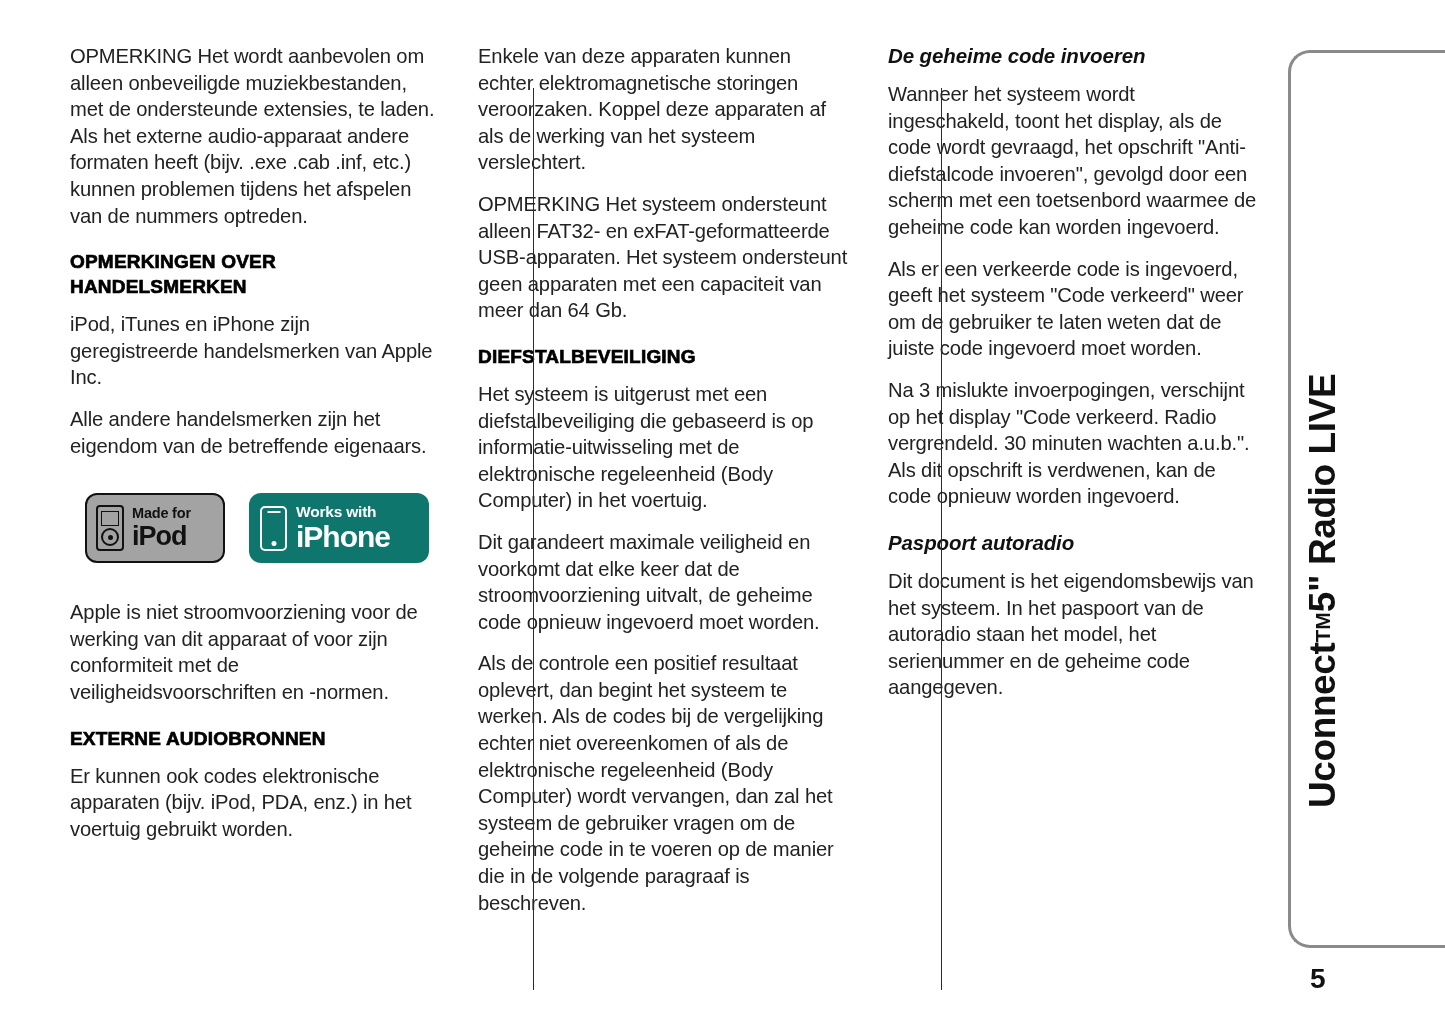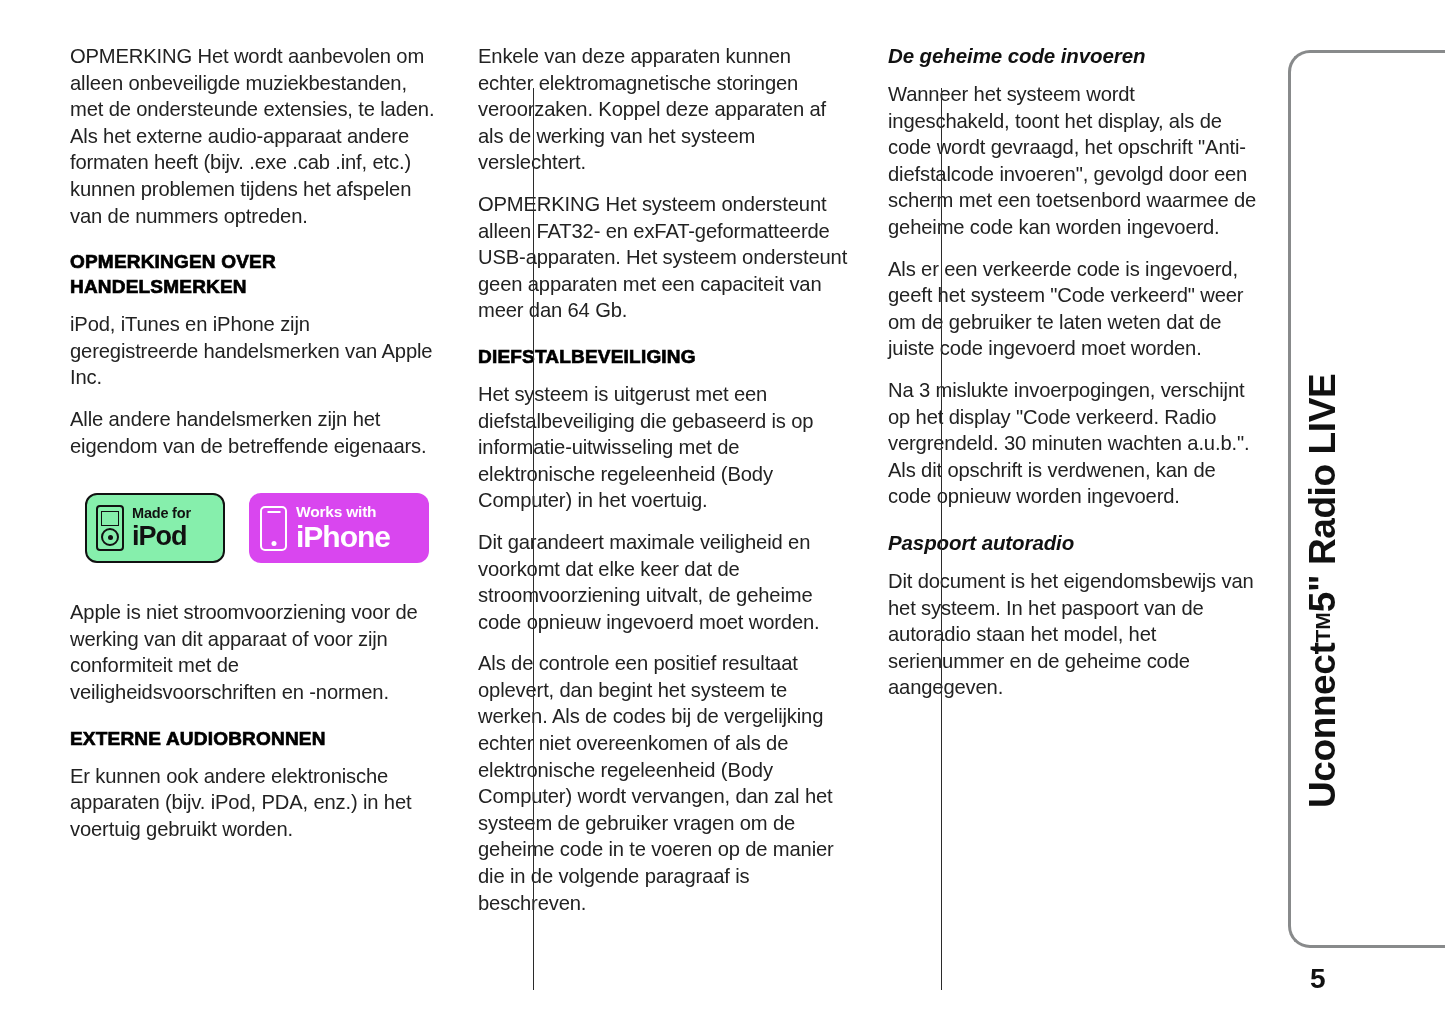--- a/index.html
+++ b/index.html
@@ -91,21 +91,21 @@
     align-items: center;
     gap: 24px;
     padding-left: 15px;
   }
 
   .badge-ipod {
     width: 140px;
     height: 70px;
     border: 2.2px solid #111;
     border-radius: 12px;
-    background: #86efac;
+    background: #a3a3a3;
     display: flex;
     align-items: center;
     gap: 8px;
     padding: 0 9px;
     box-sizing: border-box;
   }
   .ipod-device {
     width: 28px;
     height: 46px;
     border: 2.2px solid #111;
@@ -153,21 +153,21 @@
     font-size: 27px;
     font-weight: 700;
     letter-spacing: -1px;
     color: #111;
   }
 
   .badge-iphone {
     width: 180px;
     height: 70px;
     border-radius: 12px;
-    background: #d946ef;
+    background: #0f766e;
     display: flex;
     align-items: center;
     gap: 9px;
     padding: 0 11px;
     box-sizing: border-box;
   }
   .iphone-device {
     width: 27px;
     height: 45px;
     border: 2.3px solid #ffffff;
@@ -287,21 +287,21 @@
             <span class="badge-big">iPhone</span>
           </div>
         </div>
 
       </div>
 
       <p class="body">Apple is niet stroomvoorziening voor de werking van dit apparaat of voor zijn conformiteit met de veiligheidsvoorschriften en -normen.</p>
 
       <h2 class="section">EXTERNE AUDIOBRONNEN</h2>
 
-      <p class="body">Er kunnen ook andere elektronische apparaten (bijv. iPod, PDA, enz.) in het voertuig gebruikt worden.</p>
+      <p class="body">Er kunnen ook codes elektronische apparaten (bijv. iPod, PDA, enz.) in het voertuig gebruikt worden.</p>
     </div>
 
     <div class="col col-2">
       <p class="body">Enkele van deze apparaten kunnen echter elektromagnetische storingen veroorzaken. Koppel deze apparaten af als de werking van het systeem verslechtert.</p>
 
       <p class="body">OPMERKING Het systeem ondersteunt alleen FAT32- en exFAT-geformatteerde USB-apparaten. Het systeem ondersteunt geen apparaten met een capaciteit van meer dan 64 Gb.</p>
 
       <h2 class="section">DIEFSTALBEVEILIGING</h2>
 
       <p class="body">Het systeem is uitgerust met een diefstalbeveiliging die gebaseerd is op informatie-uitwisseling met de elektronische regeleenheid (Body Computer) in het voertuig.</p>

